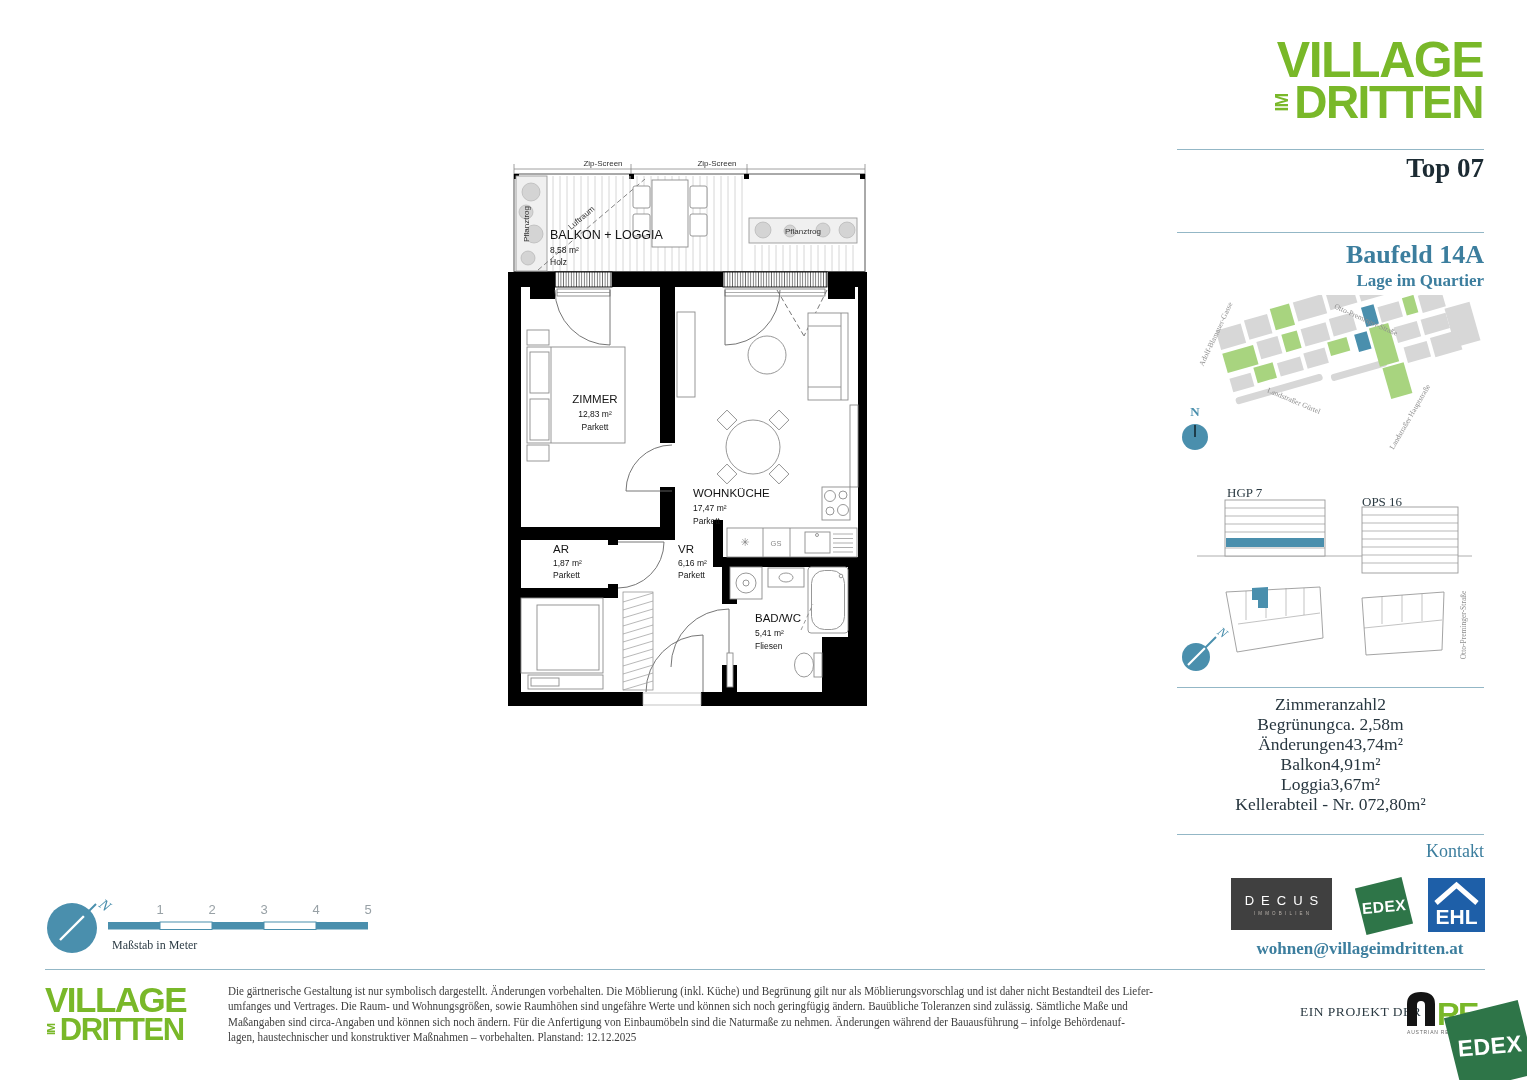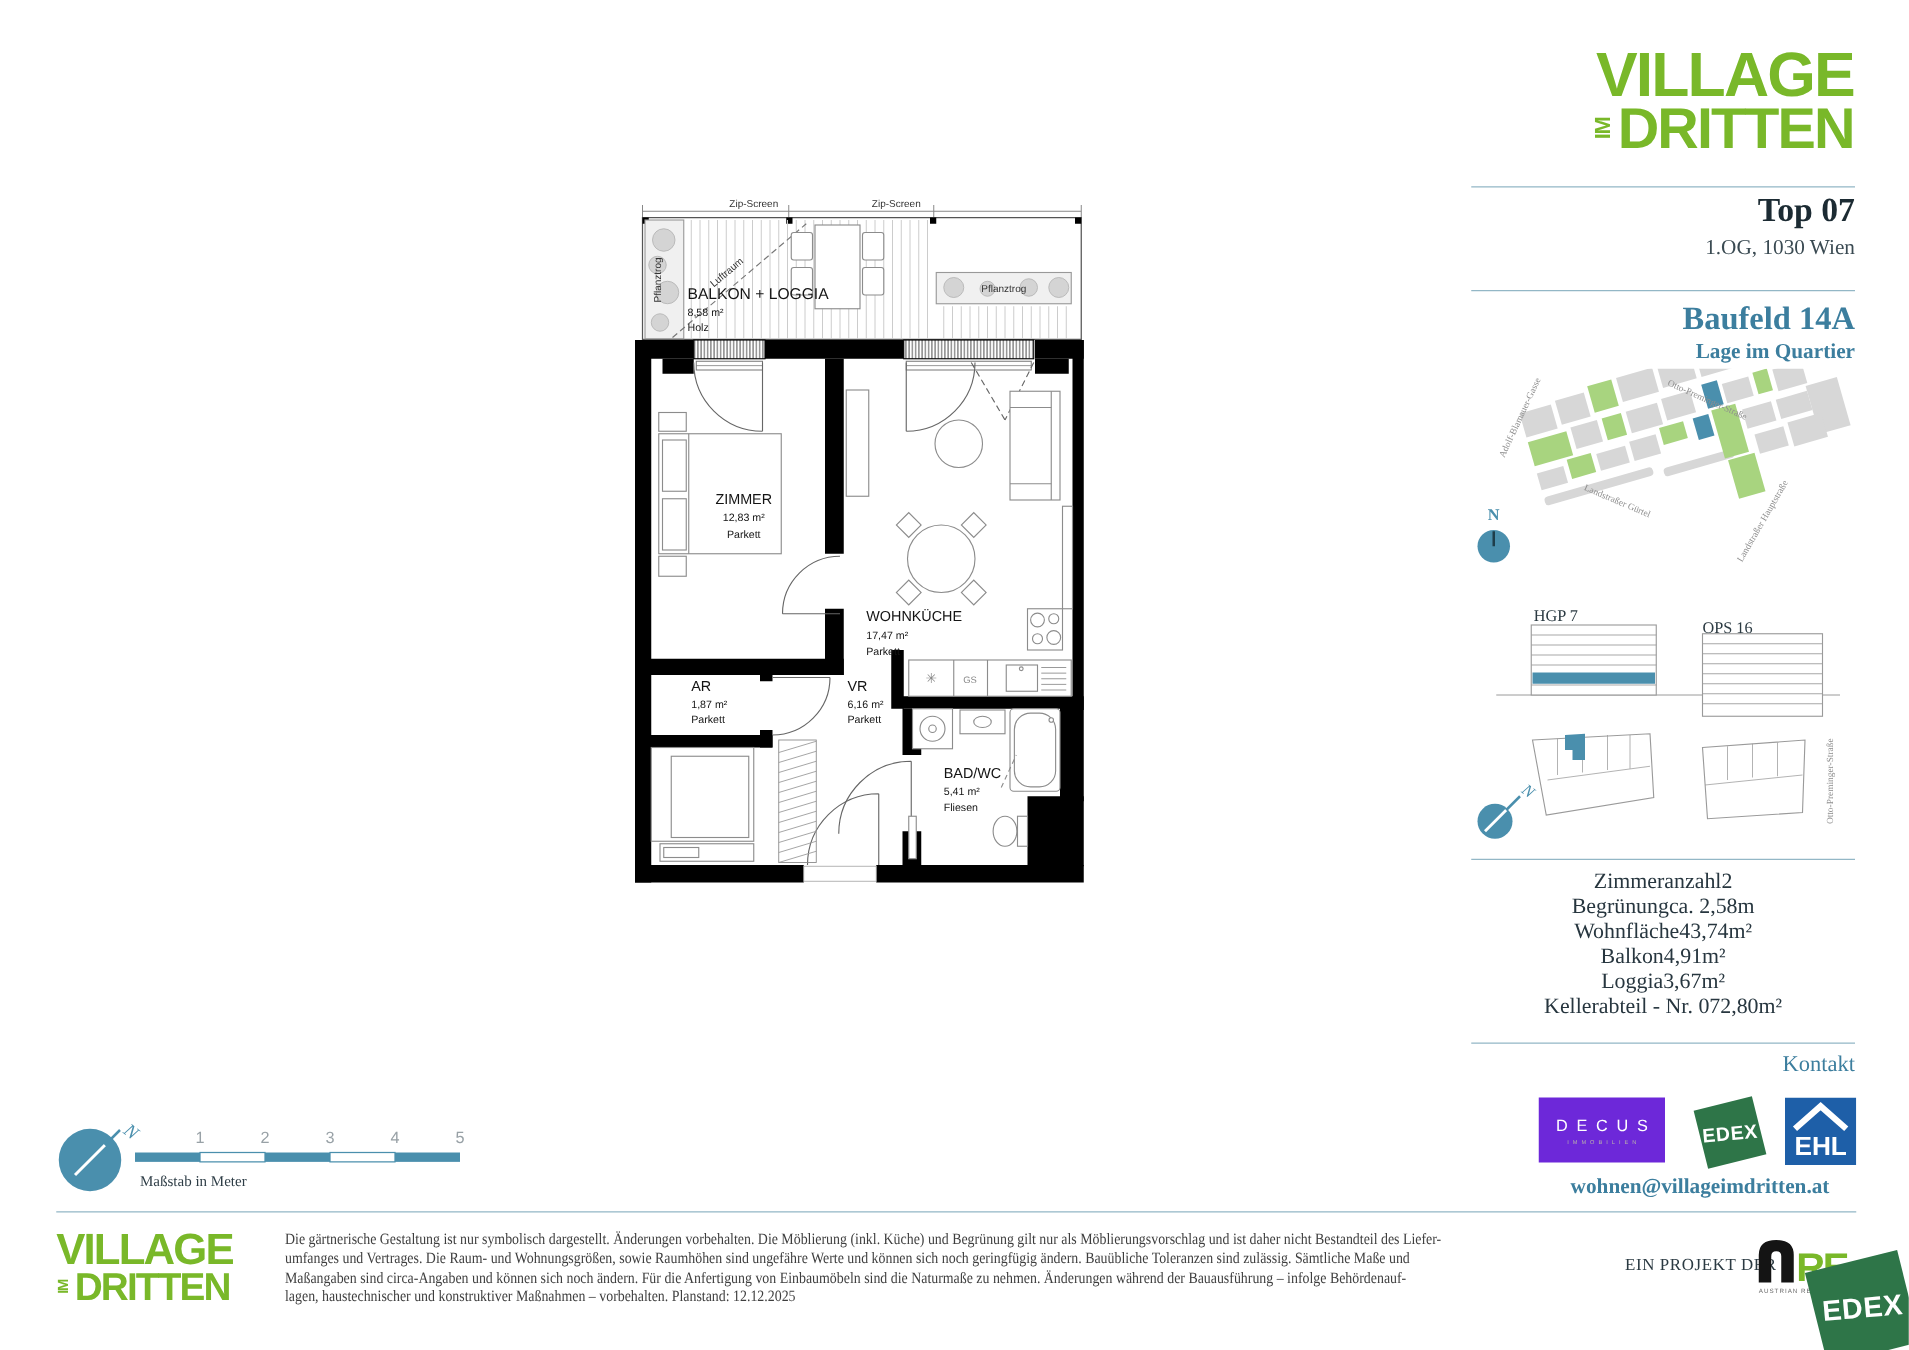--- a/index.html
+++ b/index.html
@@ -17,21 +17,21 @@
   .sb{left:1177px;width:307px;text-align:right}
   .unit-title{font-size:27px;font-weight:bold;color:#1c2b33}
   .addr{font-size:17px;color:#3a4a52;line-height:22px}
   .blue{color:#3c7e9e}
   .baufeld{font-size:26px;font-weight:bold}
   .baufeld-sub{font-size:17px;font-weight:bold}
   .detrow{display:flex;justify-content:center;font-size:17.5px;color:#27363f;line-height:20px}
   .kontakt{font-size:18px;font-weight:normal}
   .email{font-size:17px;font-weight:bold;text-align:center}
   
-  .decus{background:#6d28d9;color:#fff;width:101px;height:52px;display:flex;flex-direction:column;justify-content:center;align-items:center}
+  .decus{background:#404040;color:#fff;width:101px;height:52px;display:flex;flex-direction:column;justify-content:center;align-items:center}
   .decus .d1{font-size:13px;letter-spacing:7px;margin-left:7px}
   .decus .d2{font-size:4.5px;letter-spacing:3.2px;color:#b9b2ab;margin-left:3px;margin-top:3px}
   
   .disc{left:228px;top:984px;width:1062px;transform:scaleX(.882);transform-origin:0 0;
         font-size:12.6px;line-height:15.4px;color:#3e3e3e}
   .disc div{white-space:nowrap}
   .project{font-size:13.5px;letter-spacing:.5px;color:#2b3a42}
   
   text{font-family:"Liberation Sans",sans-serif}
   .rn{font-size:11.5px;fill:#141414}
@@ -47,21 +47,20 @@
   <div class="b1" style="font-size:50px">VILLAGE</div>
   <div class="b2" style="font-size:46px">
     <span class="bim">IM</span>
     <span>DRITTEN</span>
   </div>
 </div>
 
 <div class="abs sep" style="left:1177px;top:149px;width:307px"></div>
 <div class="abs sb serif unit-title" style="top:153px">Top 07</div>
 <div class="abs sb serif addr" style="top:187px">
-  <div>1.OG, 1030 Wien</div>
 </div>
 <div class="abs sep" style="left:1177px;top:232px;width:307px"></div>
 <div class="abs sb serif baufeld blue" style="top:240px">Baufeld 14A</div>
 <div class="abs sb serif baufeld-sub blue" style="top:271px">Lage im Quartier</div>
 
 <svg class="abs" style="left:1178px;top:295px" width="307" height="172" viewBox="0 0 307 172">
   <g transform="translate(36,30) rotate(-16)">
     <g fill="#d7d7d7">
       <rect x="0" y="6" width="26" height="20"></rect>
         <rect x="30" y="4" width="24" height="20"></rect>
@@ -149,21 +148,21 @@
 <div class="abs serif" style="left:1177px;top:694px;width:307px">
   <div class="detrow">
       <span>Zimmeranzahl</span>
       <span>2</span>
     </div>
   <div class="detrow">
       <span>Begrünung</span>
       <span>ca. 2,58m</span>
     </div>
   <div class="detrow">
-      <span>Wohnfläche</span>
+      <span>Änderungen</span>
       <span>43,74m²</span>
     </div>
   <div class="detrow">
       <span>Balkon</span>
       <span>4,91m²</span>
     </div>
   <div class="detrow">
       <span>Loggia</span>
       <span>3,67m²</span>
     </div>

